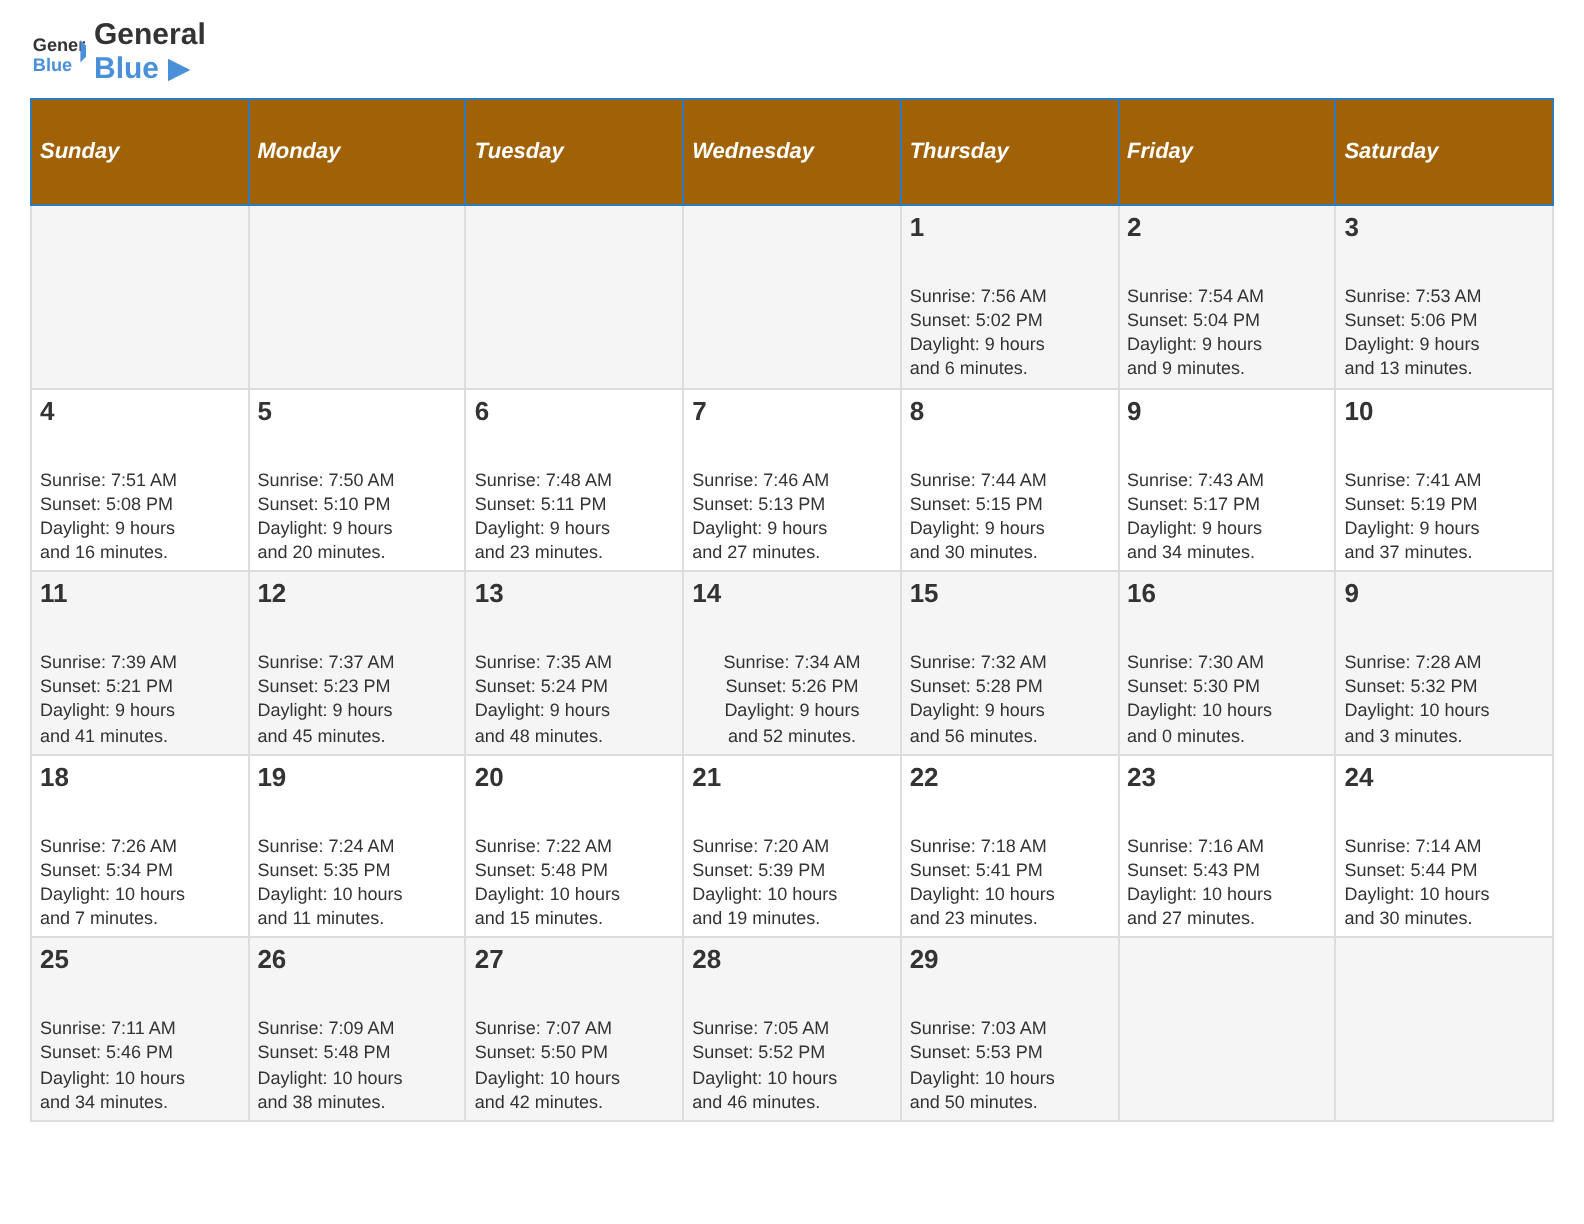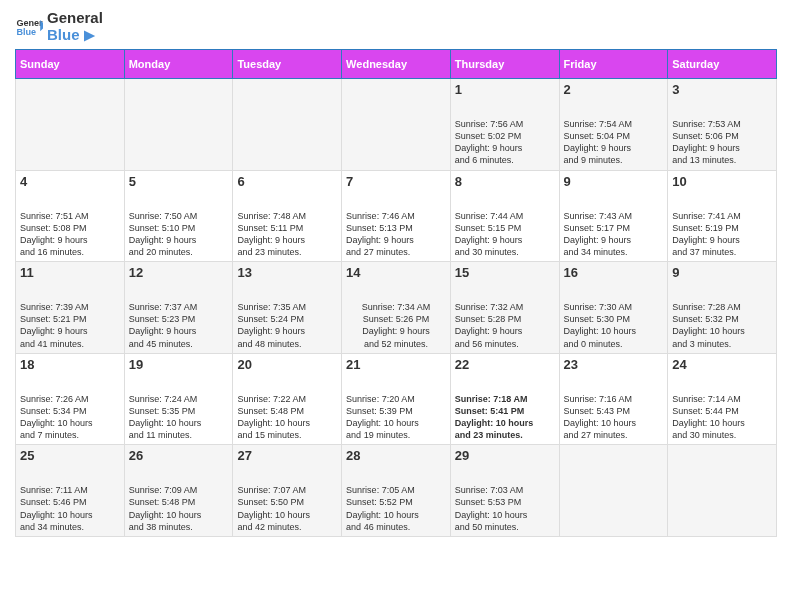--- a/index.html
+++ b/index.html
@@ -42,27 +42,28 @@
     .location {
       font-size: 13px;
       color: #555;
     }
     table {
       width: 100%;
       border-collapse: collapse;
       table-layout: fixed;
     }
     thead tr th {
-      background-color: #d946ef;
+      background-color: #a16207;
       color: #fff;
       font-size: 11px;
       font-weight: bold;
-      padding: 8px 4px;
+      padding: 20px 4px;
       text-align: left;
       border: 1px solid #2e7abf;
+      font-style: italic;
     }
     tbody tr {
       background: #fff;
     }
     tbody tr:nth-child(odd) {
       background: #f5f5f5;
     }
     tbody td {
       vertical-align: top;
       font-size: 9.5px;
@@ -283,21 +284,21 @@
           </td>
           <td>
             <span class="day-num">21</span>
             <div class="day-info" style="white-space: pre-line;">Sunrise: 7:20 AM
 Sunset: 5:39 PM
 Daylight: 10 hours
 and 19 minutes.</div>
           </td>
           <td>
             <span class="day-num">22</span>
-            <div class="day-info" style="white-space: pre-line; font-weight: bold;">Sunrise: 7:18 AM
+            <div class="day-info" style="white-space: pre-line;">Sunrise: 7:18 AM
 Sunset: 5:41 PM
 Daylight: 10 hours
 and 23 minutes.</div>
           </td>
           <td>
             <span class="day-num">23</span>
             <div class="day-info" style="white-space: pre-line;">Sunrise: 7:16 AM
 Sunset: 5:43 PM
 Daylight: 10 hours
 and 27 minutes.</div>

